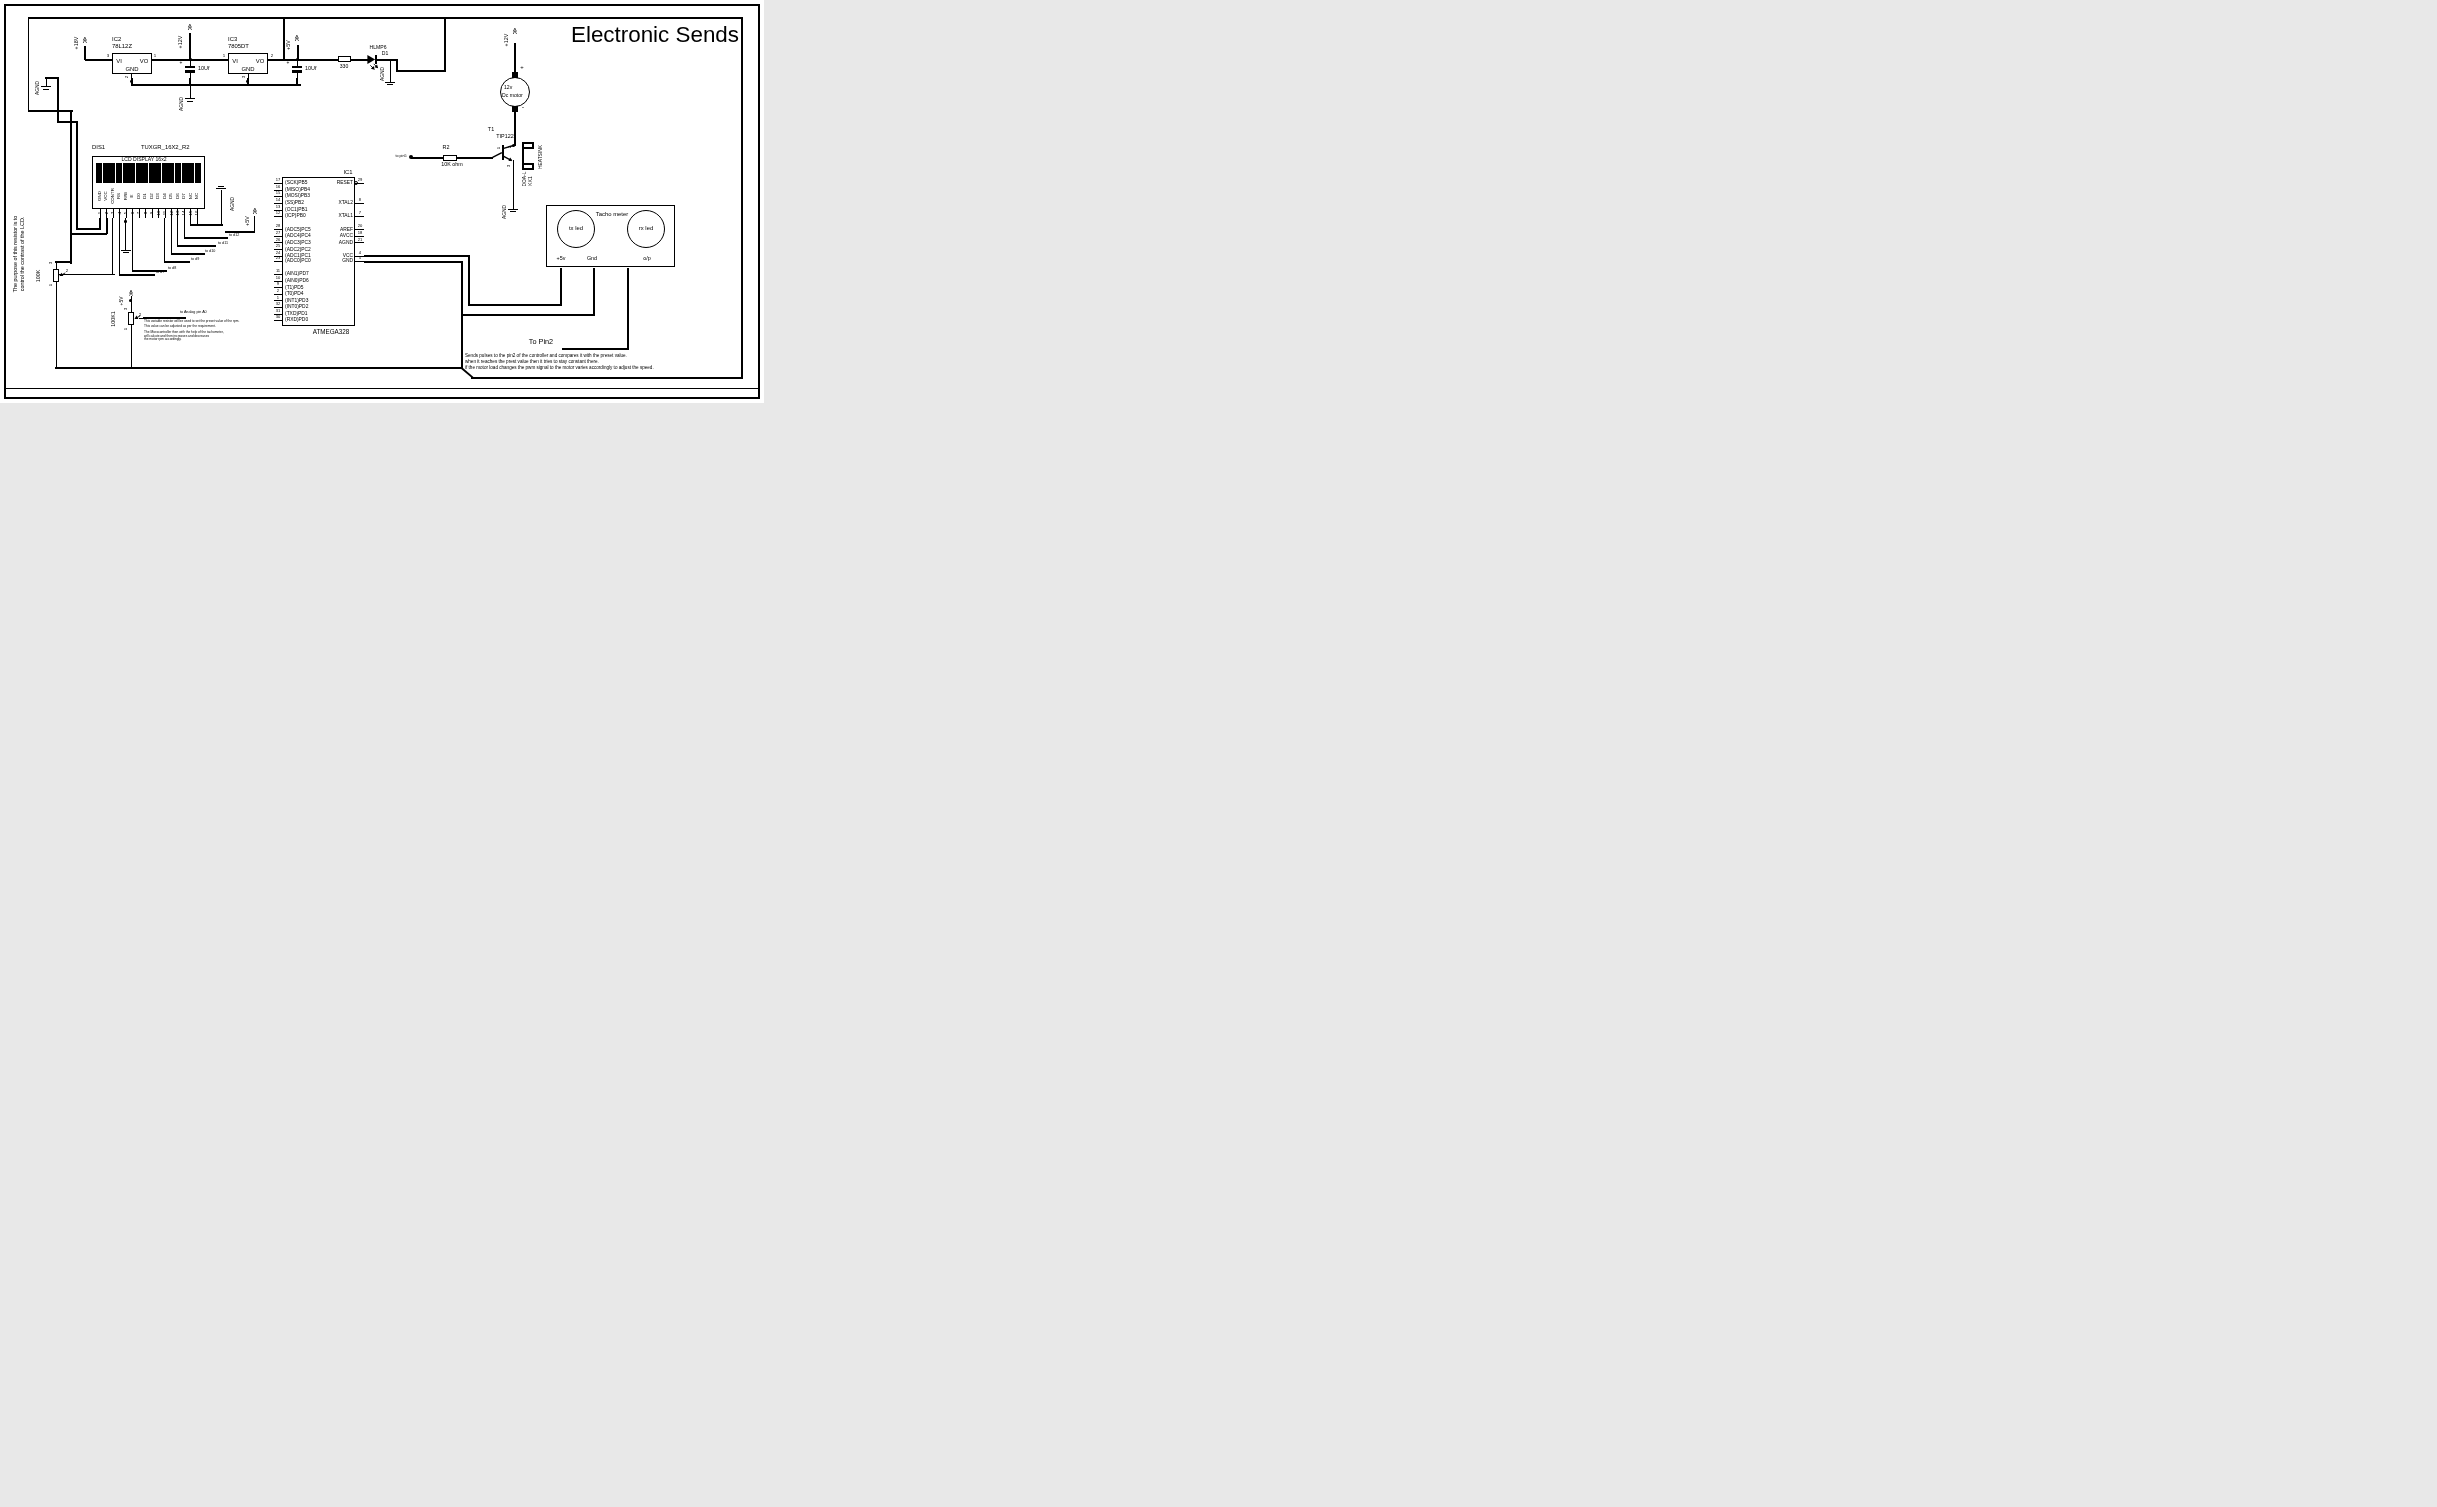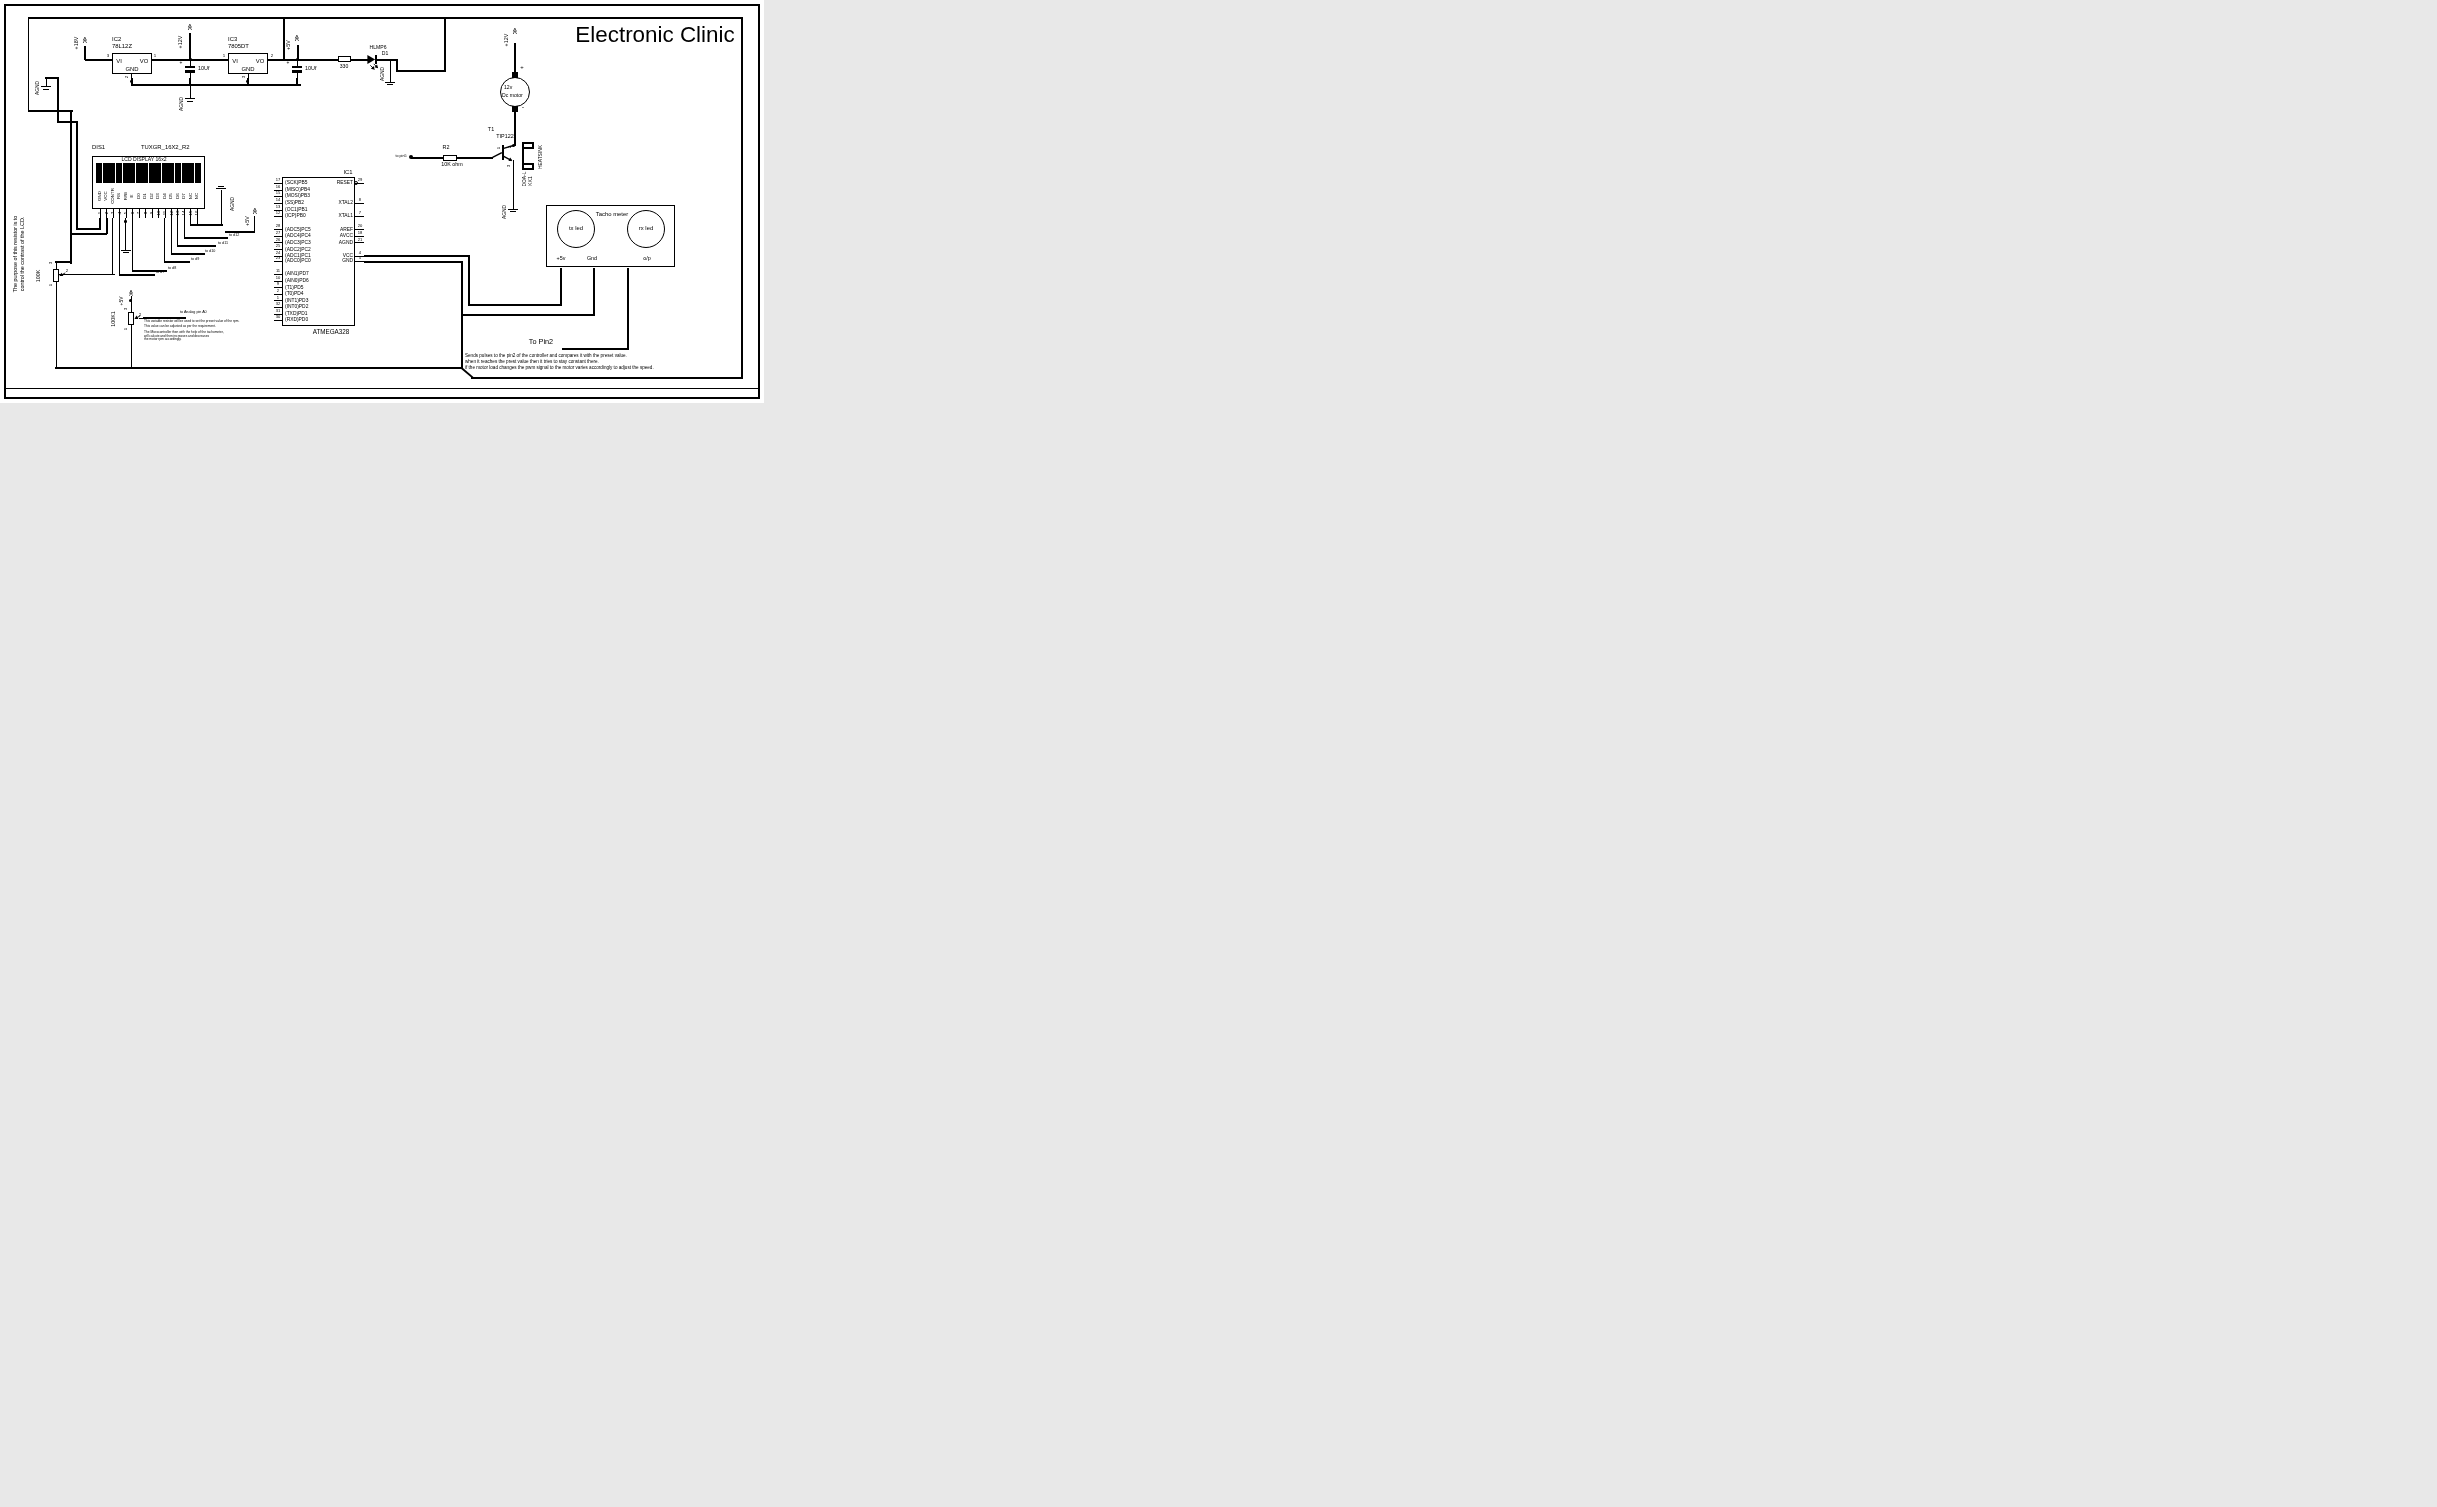--- a/index.html
+++ b/index.html
@@ -12,21 +12,21 @@
   .lb{position:absolute;white-space:nowrap;line-height:1;color:#000;}
   .dot{position:absolute;background:#000;border-radius:50%;}
   svg.ovl{position:absolute;left:0;top:0;pointer-events:none;}
   #title{position:absolute;left:655px;top:35px;transform:translate(-50%,-50%);
          font-size:22.4px;white-space:nowrap;}
 </style>
 </head>
 <body>
 
 <div id="canvas">
-  <div id="title">Electronic Clinic</div>
+  <div id="title">Electronic Sends</div>
 <div class="w" style="left: 4.4px; top: 4.4px; width: 756px; height: 2px;"></div>
     <div class="w" style="left: 4.4px; top: 397px; width: 756px; height: 2px;"></div>
     <div class="w" style="left: 4.4px; top: 4.4px; width: 2px; height: 394px;"></div>
     <div class="w" style="left: 758px; top: 4.4px; width: 2px; height: 394px;"></div>
     <div class="w" style="left: 5.4px; top: 388px; width: 753px; height: 1.2px;"></div>
     <div class="w" style="left: 28px; top: 17px; width: 714px; height: 1.7px;"></div>
     <div class="w" style="left: 27.5px; top: 17px; width: 1.7px; height: 95px;"></div>
     <div class="w" style="left: 27.5px; top: 110px; width: 45px; height: 1.7px;"></div>
     <div class="w" style="left: 70px; top: 110px; width: 1.7px; height: 154px;"></div>
     <div class="w" style="left: 70px; top: 233px; width: 37px; height: 1.5px;"></div>

